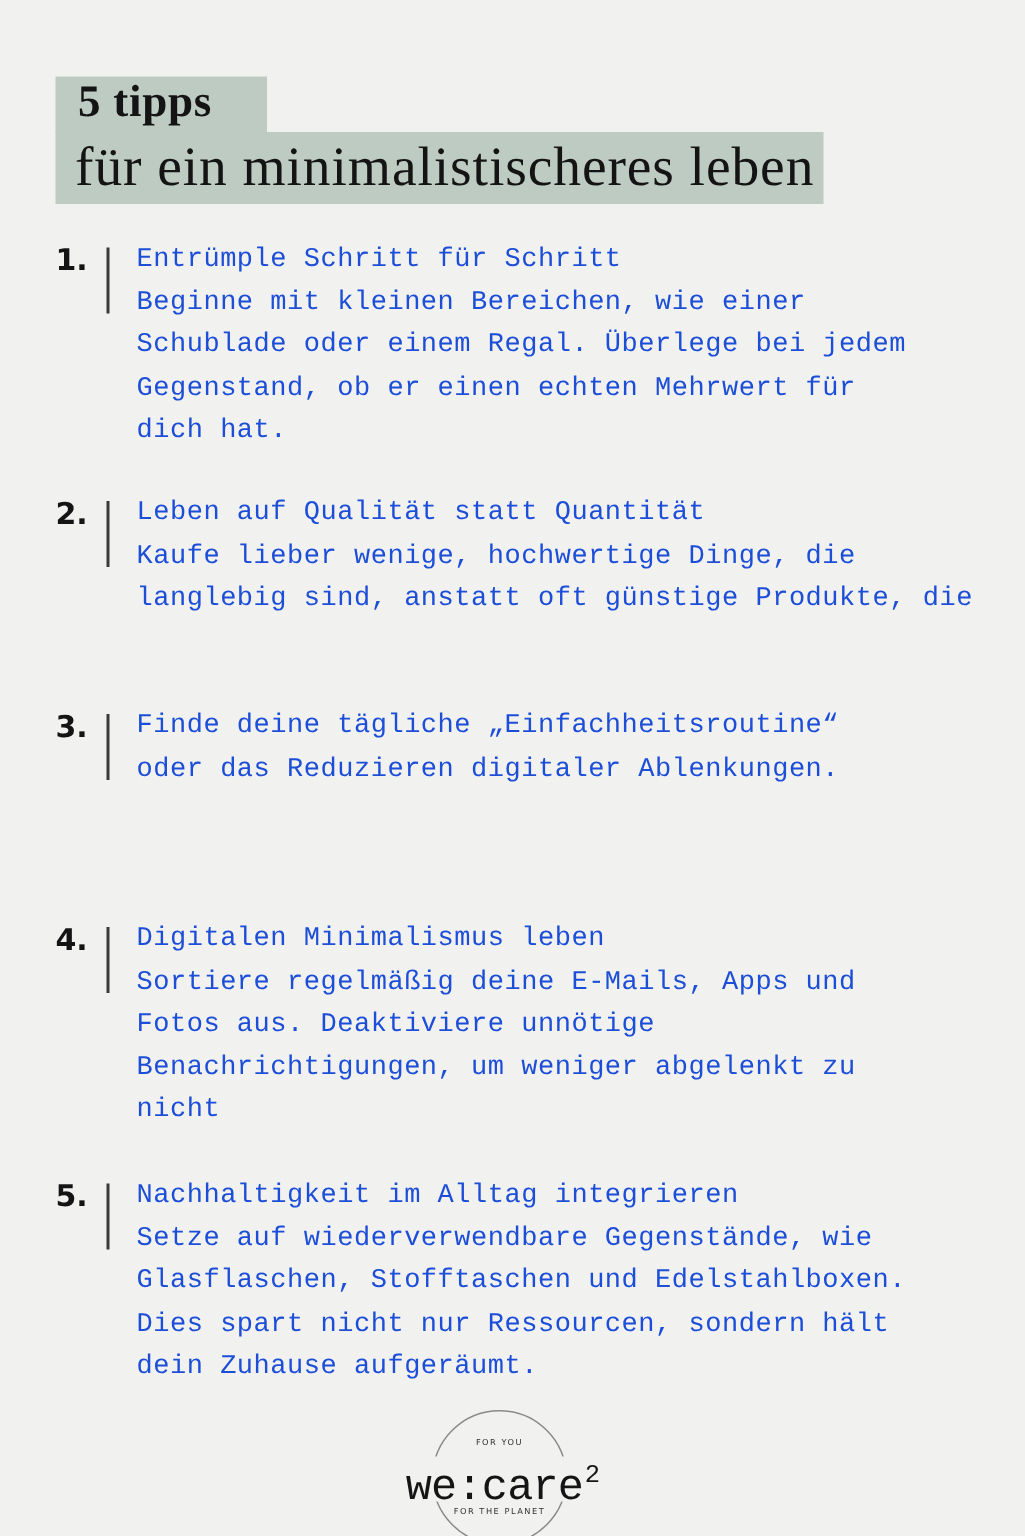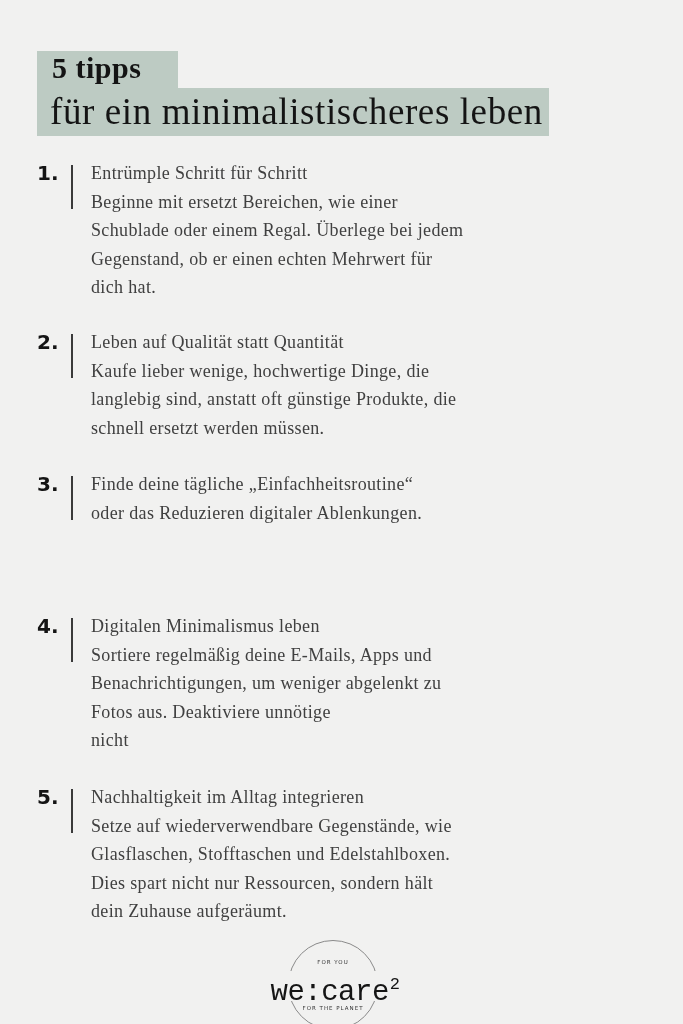--- a/index.html
+++ b/index.html
@@ -75,24 +75,24 @@
       top: 6px;
       width: 1.5px;
       height: 44px;
       background: #3a3a3a;
     }
     .tip-body {
       position: absolute;
       left: 54px;
       top: 0;
       width: 570px;
-      font-family: Liberation Serif, serif;
+      font-family: Liberation Mono, monospace;
       font-size: 18px;
       line-height: 28.5px;
-      color: #404040;
+      color: #1d4ed8;
       letter-spacing: 0.35px;
     }
     .tip-line {
       display: block;
       white-space: nowrap;
     }
     .logo {
       position: absolute;
       left: 288px;
       top: 940px;
@@ -164,55 +164,54 @@
 <div class="title-band-1"></div>
 <div class="title-band-2"></div>
 <div class="title-main">5 tipps</div>
 <div class="title-sub">für ein minimalistischeres leben</div>
 
 <div class="tip" style="top:159px;">
   <div class="tip-number">1.</div>
   <div class="tip-bar"></div>
   <div class="tip-body">
     <span class="tip-line">Entrümple Schritt für Schritt</span>
-    <span class="tip-line">Beginne mit ersetzt Bereichen, wie einer</span>
+    <span class="tip-line">Beginne mit kleinen Bereichen, wie einer</span>
     <span class="tip-line">Schublade oder einem Regal. Überlege bei jedem</span>
     <span class="tip-line">Gegenstand, ob er einen echten Mehrwert für</span>
     <span class="tip-line">dich hat.</span>
   </div>
 </div>
 
 <div class="tip" style="top:328px;">
   <div class="tip-number">2.</div>
   <div class="tip-bar"></div>
   <div class="tip-body">
     <span class="tip-line">Leben auf Qualität statt Quantität</span>
     <span class="tip-line">Kaufe lieber wenige, hochwertige Dinge, die</span>
     <span class="tip-line">langlebig sind, anstatt oft günstige Produkte, die</span>
-    <span class="tip-line">schnell ersetzt werden müssen.</span>
   </div>
 </div>
 
 <div class="tip" style="top:470px;">
   <div class="tip-number">3.</div>
   <div class="tip-bar"></div>
   <div class="tip-body">
     <span class="tip-line">Finde deine tägliche „Einfachheitsroutine“</span>
     <span class="tip-line">oder das Reduzieren digitaler Ablenkungen.</span>
   </div>
 </div>
 
 <div class="tip" style="top:612px;">
   <div class="tip-number">4.</div>
   <div class="tip-bar"></div>
   <div class="tip-body">
     <span class="tip-line">Digitalen Minimalismus leben</span>
     <span class="tip-line">Sortiere regelmäßig deine E-Mails, Apps und</span>
+    <span class="tip-line">Fotos aus. Deaktiviere unnötige</span>
     <span class="tip-line">Benachrichtigungen, um weniger abgelenkt zu</span>
-    <span class="tip-line">Fotos aus. Deaktiviere unnötige</span>
     <span class="tip-line">nicht</span>
   </div>
 </div>
 
 <div class="tip" style="top:783px;">
   <div class="tip-number">5.</div>
   <div class="tip-bar"></div>
   <div class="tip-body">
     <span class="tip-line">Nachhaltigkeit im Alltag integrieren</span>
     <span class="tip-line">Setze auf wiederverwendbare Gegenstände, wie</span>

